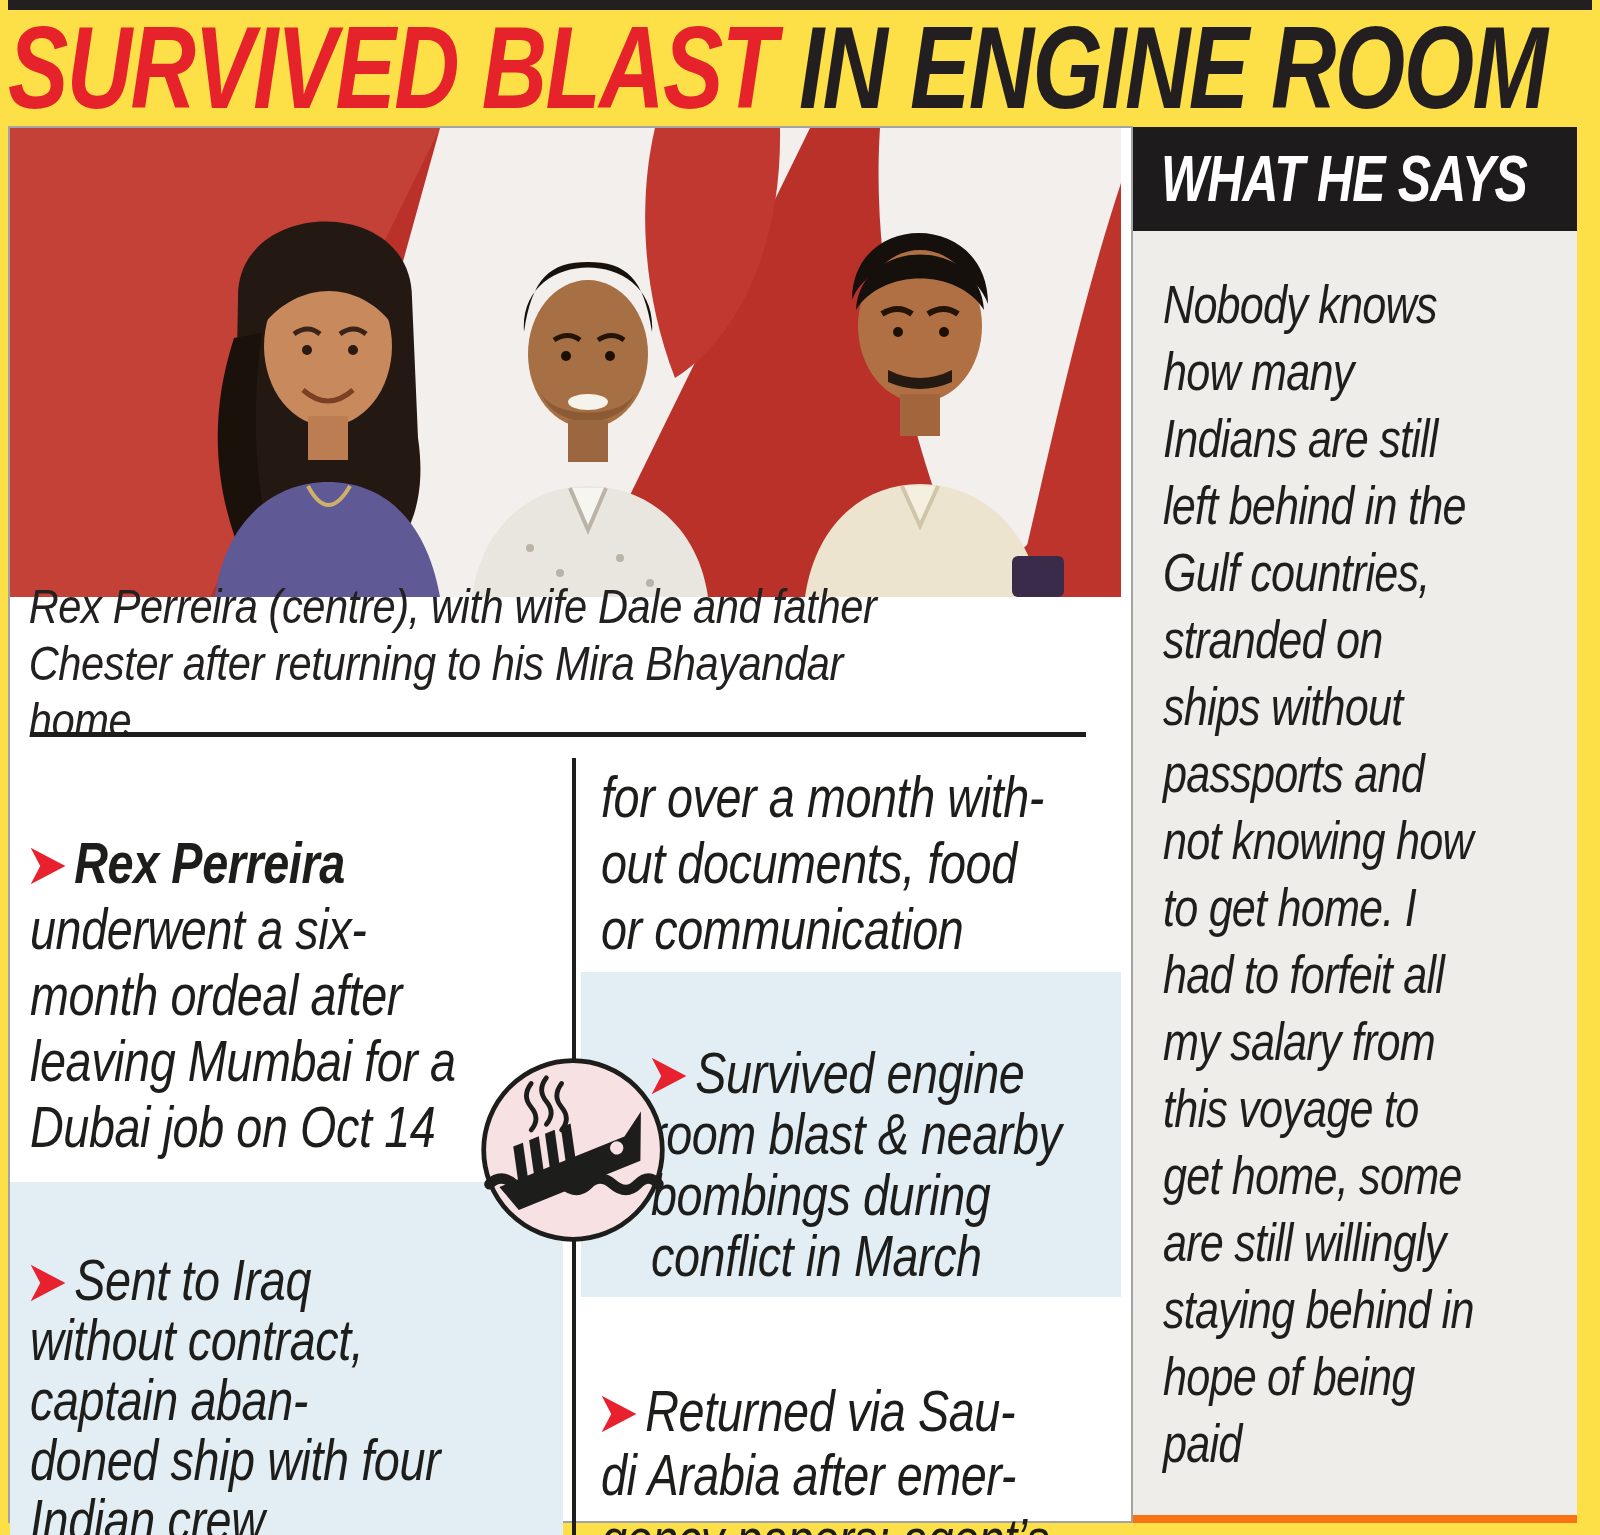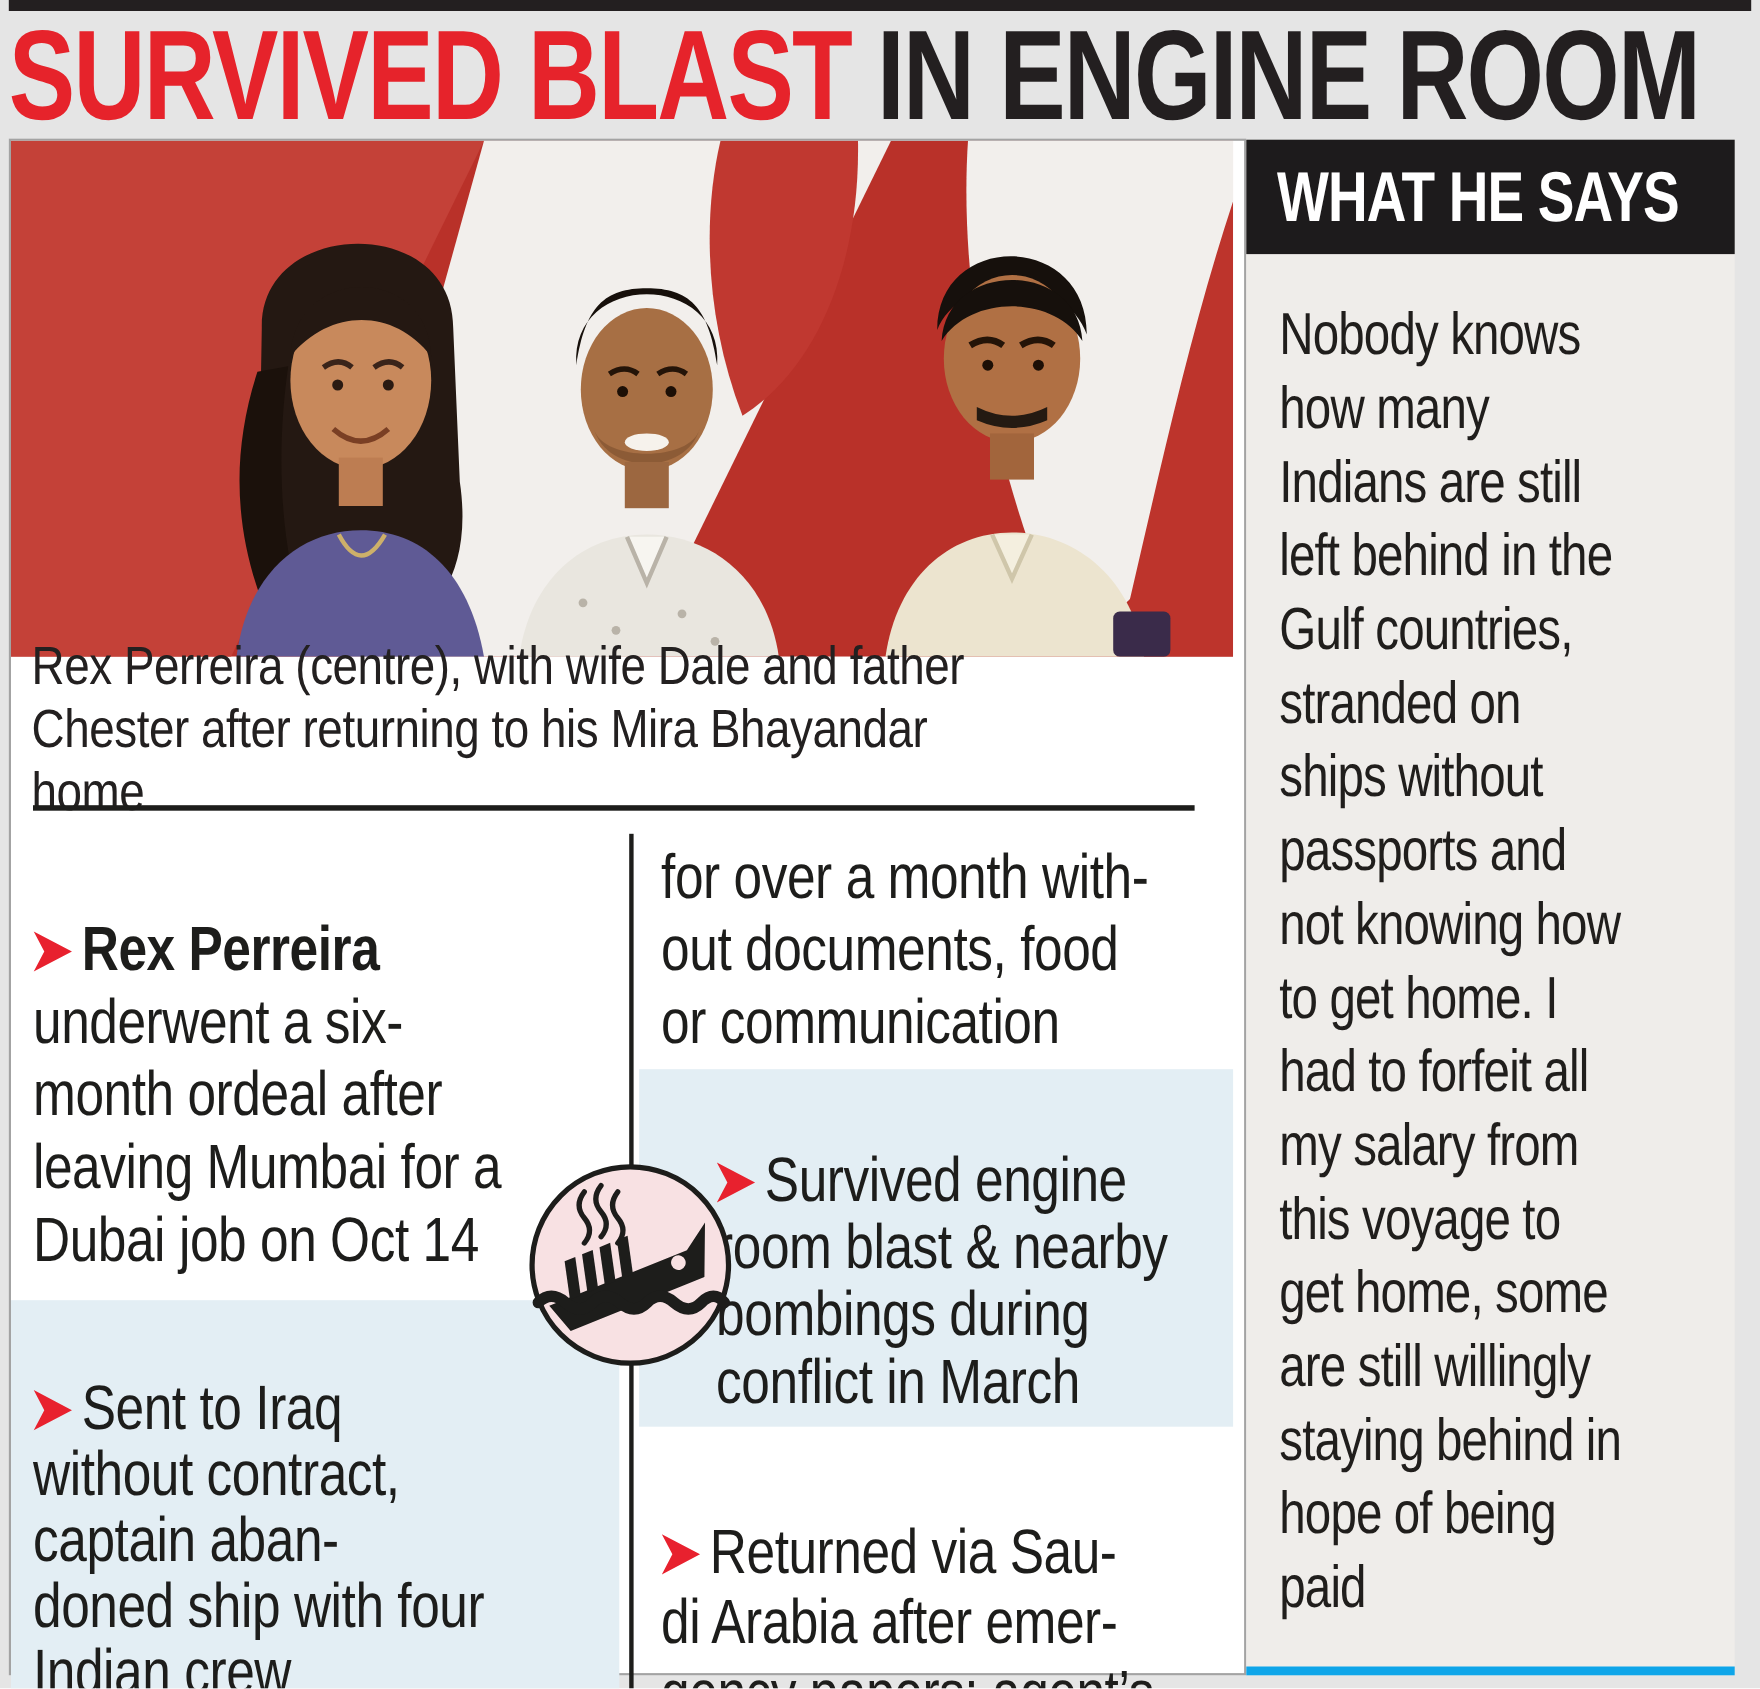--- a/index.html
+++ b/index.html
@@ -1,18 +1,18 @@
 <!DOCTYPE html>
 <html><head>
 <meta charset="utf-8">
 <style>
   html,body { margin:0; padding:0; background:#ffffff; }
   .page {
-    position:relative; width:1600px; height:1535px; background:#e5e5e5;
-    font-family:"Liberation Sans", sans-serif; color:#1d1d1b; overflow:hidden;
+    position:relative; width:1600px; height:1535px; background:#fde047;
+    font-family:"Liberation Sans", sans-serif; color:#1d1d1b; overflow:hidden;font-style:italic;
   }
   .top-bar { position:absolute; left:8px; top:0; width:1584px; height:10px; background:#231f20; }
 
   
   .headline { position:absolute; left:8px; top:12px; width:1590px; height:112px; display:flex; align-items:center; }
   .headline-inner {
     white-space:nowrap; font-weight:700; font-size:116px; letter-spacing:-2px;
     transform:scaleX(0.78); transform-origin:0 50%; line-height:1;
   }
   .hl-red { color:#e6232b; }
@@ -51,21 +51,21 @@
   .b5 .cond { text-indent:28px; }
 
   .arr { width:44px; height:38px; margin-right:10px; vertical-align:-2px; }
   .arr polygon { fill:#e8212e; }
 
   .ship-badge { position:absolute; left:468px; top:315px; width:190px; height:190px; z-index:2; }
 
   
   .sidebar {
     position:absolute; left:1133px; top:127px; width:444px; height:1396px;
-    background:#efedea; border-bottom:8px solid #0ea5e9; box-sizing:border-box;
+    background:#efedea; border-bottom:8px solid #f97316; box-sizing:border-box;
   }
   .sidebar-header { height:104px; background:#1d1b1c; display:flex; align-items:center; padding-left:28px; }
   .sidebar-title {
     color:#ffffff; font-weight:700; font-size:64px; letter-spacing:-1px; line-height:1;
     transform:scaleX(0.78); transform-origin:0 50%; white-space:nowrap;
   }
   .quote-wrap { padding:40px 14px 0 30px; }
   .quote { font-size:54px; line-height:67px; letter-spacing:-1px; white-space:pre-line;
            transform:scaleX(0.80); transform-origin:0 0; width:125%; color:#201e1c; }
 </style>

